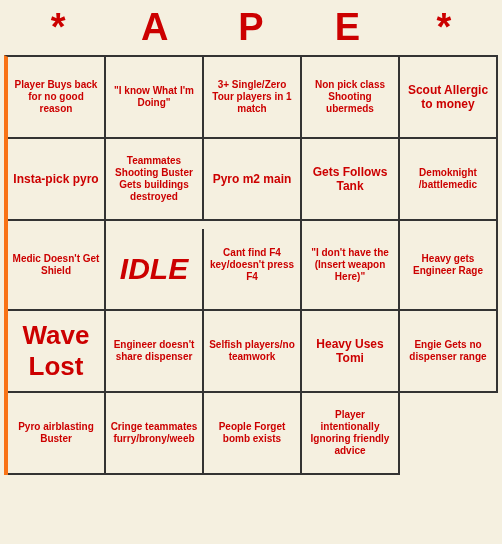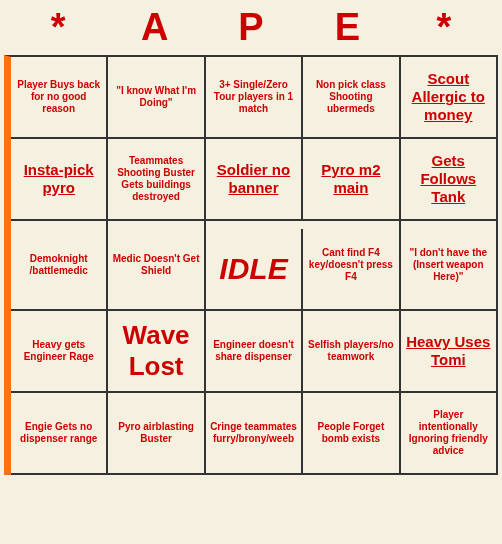--- a/index.html
+++ b/index.html
@@ -27,21 +27,21 @@
     .header-letter {
       font-size: 38px;
       font-weight: bold;
       color: #cc0000;
       flex: 1;
       text-align: center;
     }
     .grid {
       display: grid;
       grid-template-columns: repeat(5, 1fr);
-      border-left: 7px solid #f97316;
+      border-left: 4px solid #f97316;
       border-top: 2px solid #333;
       margin: 0 4px 4px 4px;
     }
     .cell {
       border-right: 2px solid #333;
       border-bottom: 2px solid #333;
       min-height: 82px;
       display: flex;
       align-items: center;
       justify-content: center;
@@ -50,22 +50,21 @@
       color: #cc0000;
       font-size: 11px;
       font-weight: bold;
       line-height: 1.2;
       position: relative;
     }
     .cell.large-text {
       font-size: 26px;
     }
     .cell.medium-text {
-      font-size: 15px;
-      text-decoration: underline;
+      font-size: 12px;
     }
     .cell.small-text {
       font-size: 10px;
     }
     .cell.idle-text {
       font-size: 30px;
       font-style: italic;
       margin-top: 8px;
     }
   </style>
@@ -81,21 +80,20 @@
     <div class="header-letter">*</div>
   </div>
   <div class="grid" id="grid-container">
   <div class="cell small-text">Player Buys back for no good reason</div>
       <div class="cell small-text">"I know What I'm Doing"</div>
       <div class="cell small-text">3+ Single/Zero Tour players in 1 match</div>
       <div class="cell small-text">Non pick class Shooting ubermeds</div>
       <div class="cell medium-text">Scout Allergic to money</div>
       <div class="cell medium-text">Insta-pick pyro</div>
       <div class="cell small-text">Teammates Shooting Buster Gets buildings destroyed</div>
-      <div class="cell medium-text">Soldier no banner</div>
       <div class="cell medium-text">Pyro m2 main</div>
       <div class="cell medium-text">Gets Follows Tank</div>
       <div class="cell small-text">Demoknight /battlemedic</div>
       <div class="cell small-text">Medic Doesn't Get Shield</div>
       <div class="cell idle-text">IDLE</div>
       <div class="cell small-text">Cant find F4 key/doesn't press F4</div>
       <div class="cell small-text">"I don't have the (Insert weapon Here)"</div>
       <div class="cell small-text">Heavy gets Engineer Rage</div>
       <div class="cell large-text">Wave Lost</div>
       <div class="cell small-text">Engineer doesn't share dispenser</div>

